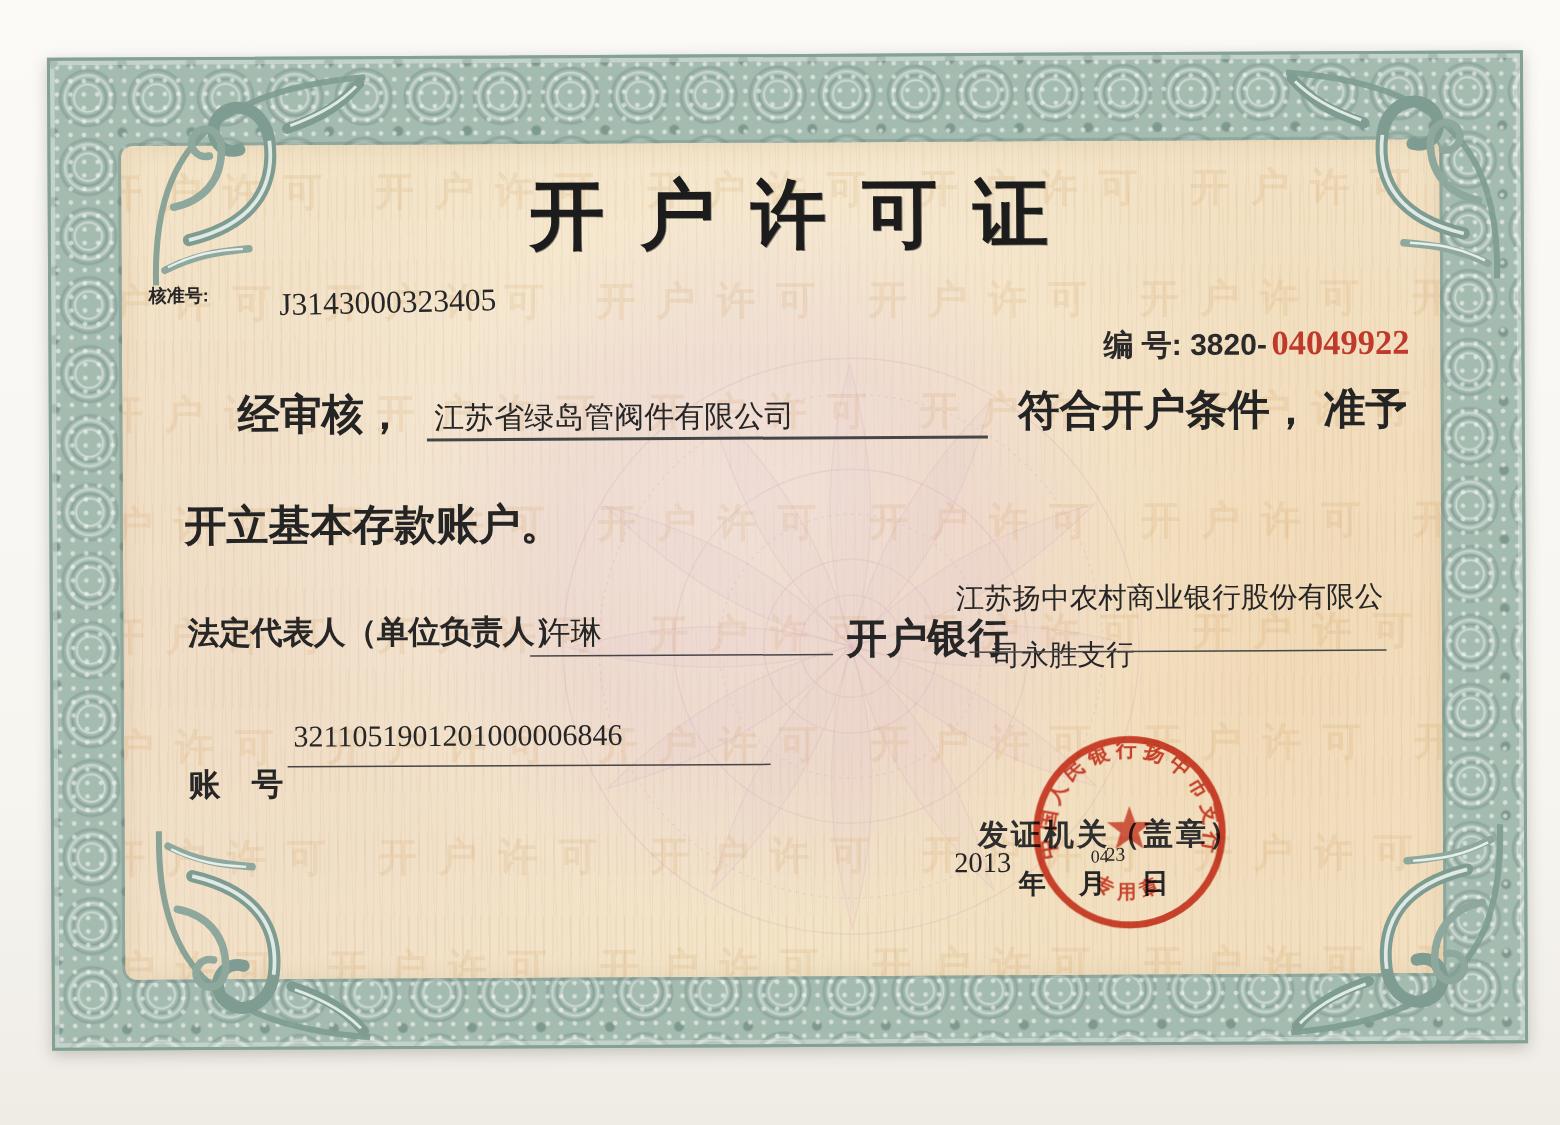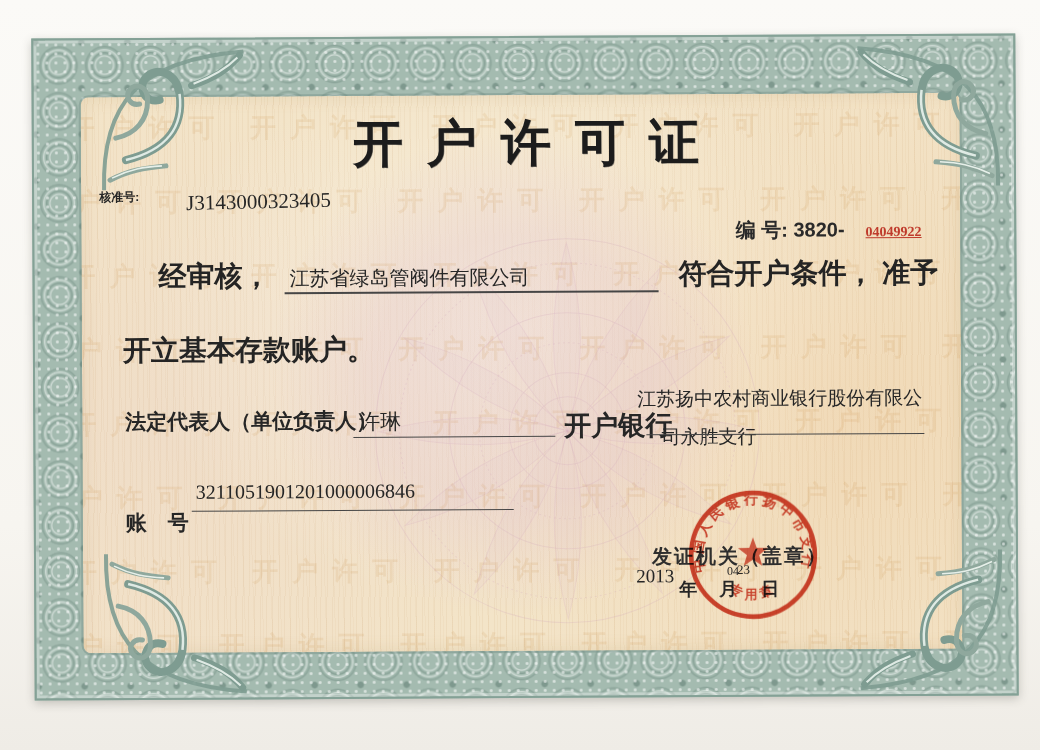--- a/index.html
+++ b/index.html
@@ -134,21 +134,21 @@
       <use href="#flourish" transform="translate(62,662) scale(1,-1)"></use>
       <use href="#flourish" transform="translate(972,662) scale(-1,-1)"></use>
     </svg>
 
     <div class="txt title">开户许可证</div>
 
     <div class="txt lbl" style="left:65px; top:149px; font-size:12px;">核准号:</div>
     <div class="txt serif" style="left:152px; top:150px; font-size:21px; transform:rotate(-1deg);">J3143000323405</div>
 
     <div class="txt" style="left:668px; top:157px; font-size:20px; font-weight:bold; color:#2a2a2a;">
-      <span>编 号: 3820-</span><span class="red-num" style="font-size:14px; margin-left:21px;text-decoration:underline;">04049922</span>
+      <span>编 号: 3820-</span><span class="red-num" style="font-size:23px; margin-left:3px;">04049922</span>
     </div>
 
     <div class="txt big" style="left:124px; top:218px;">经审核，</div>
     <div class="txt serif" style="left:255px; top:226px; font-size:20px;">江苏省绿岛管阀件有限公司</div>
     <div class="fill-line" style="left:250px; top:253px; width:374px;"></div>
     <div class="txt big" style="left:644px; top:218px;">符合开户条件， 准予</div>
     <div class="txt big" style="left:88px; top:292px;">开立基本存款账户。</div>
 
     <div class="txt lbl" style="left:90px; top:368px; font-size:21px;">法定代表人（单位负责人）</div>
     <div class="txt serif" style="left:324px; top:369px; font-size:21px;">许琳</div>

